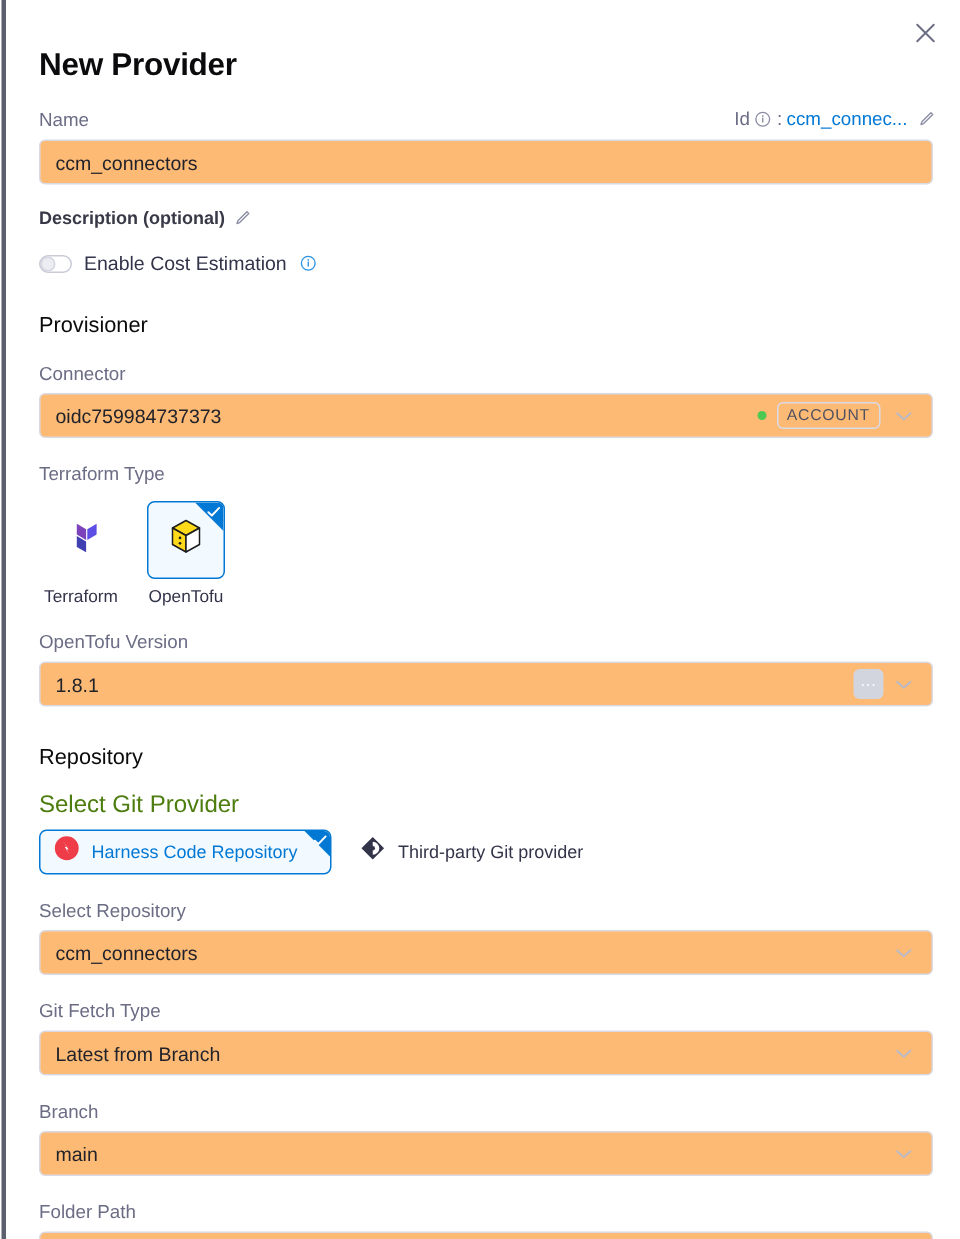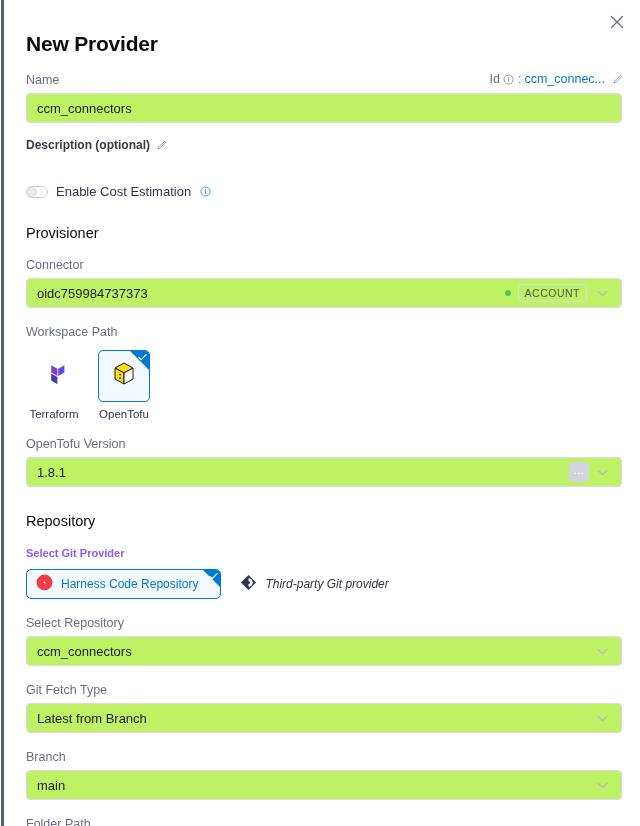--- a/index.html
+++ b/index.html
@@ -67,23 +67,23 @@
     margin-bottom: 5px;
     height: 16px;
   }
 
   .label {
     font-size: 12.5px;
     color: #6b6d85;
     line-height: 16px;
   }
   .label.strong {
-    color: #8b5cf6;
-    font-weight: bold;
-    font-size: 11px;
+    color: #4d7c0f;
+    font-weight: normal;
+    font-size: 16px;
   }
 
   .id-chip {
     display: flex;
     align-items: center;
     gap: 3px;
     font-size: 12.5px;
     color: #6b6d85;
     white-space: nowrap;
   }
@@ -110,21 +110,21 @@
     align-items: center;
     justify-content: center;
     margin-left: 3px;
   }
 
   .input {
     width: 596px;
     height: 30px;
     border: 1px solid #d9dae5;
     border-radius: 4px;
-    background: #bef264;
+    background: #fdba74;
     display: flex;
     align-items: center;
     padding: 0 10px;
     font-size: 13px;
     color: #22222a;
   }
 
   .input .txt { flex: 1; overflow: hidden; white-space: nowrap; text-overflow: ellipsis; }
 
   .chev {
@@ -185,21 +185,21 @@
     display: flex;
     align-items: center;
     margin-top: 14px;
     gap: 2px;
   }
   .desc-row .label { font-weight: bold; color: #383946; font-size: 12px; }
 
   .toggle-row {
     display: flex;
     align-items: center;
-    margin-top: 31px;
+    margin-top: 15px;
     gap: 8px;
   }
   .toggle {
     width: 22px;
     height: 12px;
     border-radius: 7px;
     border: 1px solid #c9cad8;
     background: #ffffff;
     position: relative;
     flex: 0 0 auto;
@@ -292,21 +292,21 @@
   .git-card.selected {
     border: 1px solid #0278d5;
     background: #f2faff;
   }
   .git-card .git-name { font-size: 12px; color: #33344a; white-space: nowrap; }
   .git-card.selected .git-name { color: #0278d5; }
   .git-card .corner-check {
     border-top-width: 17px;
     border-left-width: 17px;
   }
-  .git-card.plain { padding: 0; font-style: italic; }
+  .git-card.plain { padding: 0; }
 </style>
 </head>
 <body>
 
 <div id="page">
 
   <div class="left-rail"></div>
 
   <div class="close-btn">
     <svg width="14" height="14" viewBox="0 0 14 14" aria-hidden="true">
@@ -380,21 +380,21 @@
         <span class="chev">
           <svg width="11" height="7" viewBox="0 0 11 7" aria-hidden="true">
             <path d="M1 1.5 L5.5 5.5 L10 1.5" fill="none" stroke="#b9bac9" stroke-width="1.2" stroke-linecap="round" stroke-linejoin="round"></path>
           </svg>
         </span>
       </div>
     </div>
 
     <div class="field">
       <div class="field-head">
-        <span class="label">Workspace Path</span>
+        <span class="label">Terraform Type</span>
       </div>
       <div class="type-row">
 
         <div class="type-item">
           <div class="type-card">
             <span>
               <svg width="26" height="28" viewBox="0 0 26 28" aria-hidden="true">
                 <path d="M10.2 5.2 L16.4 8.8 L16.4 16.0 L10.2 12.4 Z" fill="#7b42bc"></path>
                 <path d="M17.2 8.8 L23.4 5.2 L23.4 12.4 L17.2 16.0 Z" fill="#5c4ee5"></path>
                 <path d="M10.2 13.4 L16.4 17.0 L16.4 24.2 L10.2 20.6 Z" fill="#4040b2"></path>

